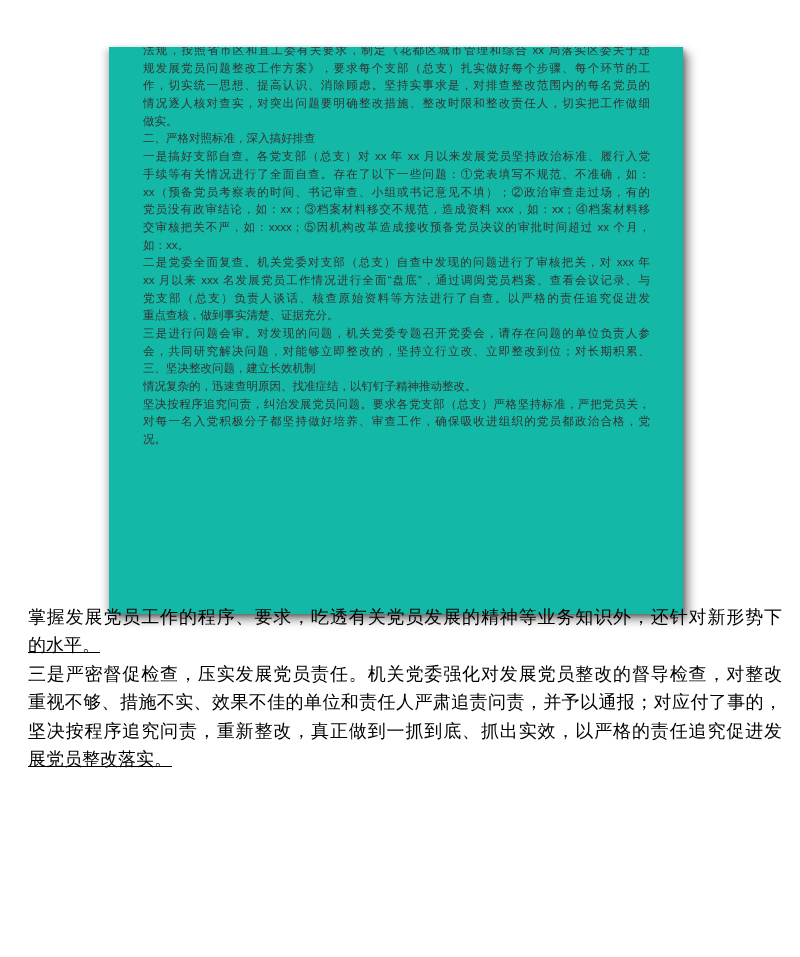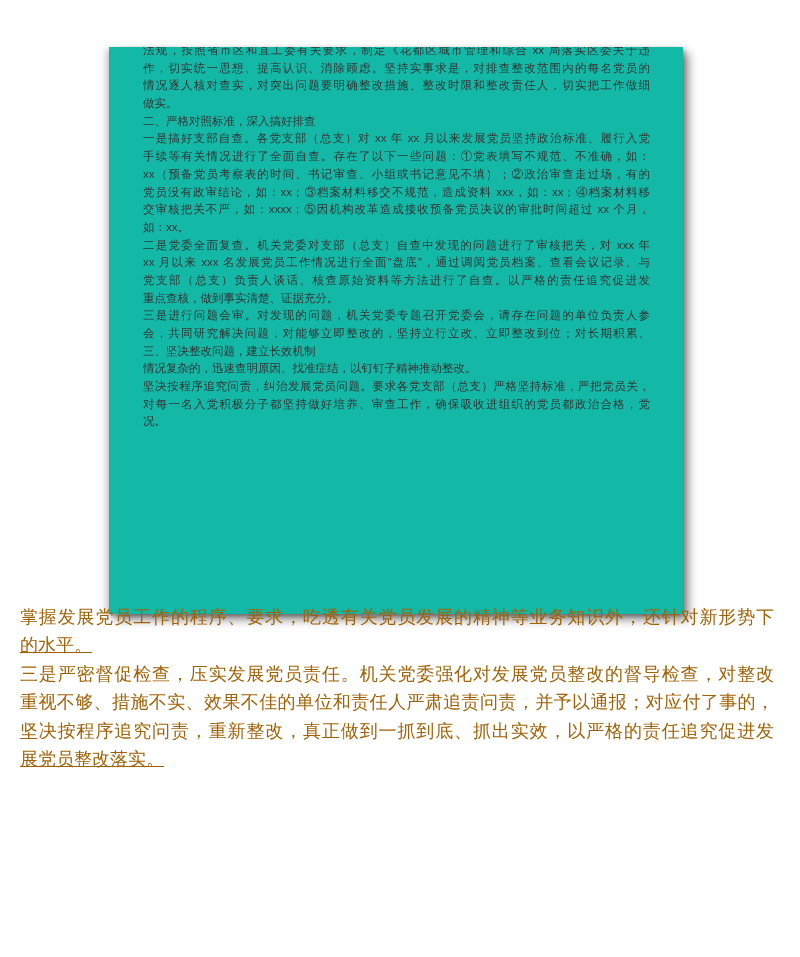--- a/index.html
+++ b/index.html
@@ -38,25 +38,25 @@
     text-align-last: justify;
     text-justify: inter-ideograph;
     white-space: nowrap;
   }
   .page-text .tline.pend {
     text-align-last: left;
   }
   
   .body-text {
     position: absolute;
-    left: 20px; top: 603px;
+    left: 28px; top: 603px;
     width: 754px;
     font-size: 18px;
     line-height: 28.4px;
-    color: #a16207;
+    color: #000000;
   }
   .body-text .tline {
     height: 28.4px;
     overflow: hidden;
     text-align: justify;
     text-align-last: justify;
     text-justify: inter-ideograph;
     white-space: nowrap;
   }
   .body-text .tline.pend {
@@ -65,20 +65,21 @@
   }
 </style>
 </head>
 <body>
 
 <div>
 
   <div class="page-img">
     <div class="page-text">
         <div class="tline">法规，按照省市区和直工委有关要求，制定《花都区城市管理和综合 xx 局落实区委关于违</div>
+        <div class="tline">规发展党员问题整改工作方案》，要求每个支部（总支）扎实做好每个步骤、每个环节的工</div>
         <div class="tline">作，切实统一思想、提高认识、消除顾虑。坚持实事求是，对排查整改范围内的每名党员的</div>
         <div class="tline">情况逐人核对查实，对突出问题要明确整改措施、整改时限和整改责任人，切实把工作做细</div>
         <div class="tline pend">做实。</div>
         <div class="tline pend">二、严格对照标准，深入搞好排查</div>
         <div class="tline">一是搞好支部自查。各党支部（总支）对 xx 年 xx 月以来发展党员坚持政治标准、履行入党</div>
         <div class="tline">手续等有关情况进行了全面自查。存在了以下一些问题：①党表填写不规范、不准确，如：</div>
         <div class="tline">xx（预备党员考察表的时间、书记审查、小组或书记意见不填）；②政治审查走过场，有的</div>
         <div class="tline">党员没有政审结论，如：xx；③档案材料移交不规范，造成资料 xxx，如：xx；④档案材料移</div>
         <div class="tline">交审核把关不严，如：xxxx；⑤因机构改革造成接收预备党员决议的审批时间超过 xx 个月，</div>
         <div class="tline pend">如：xx。</div>

